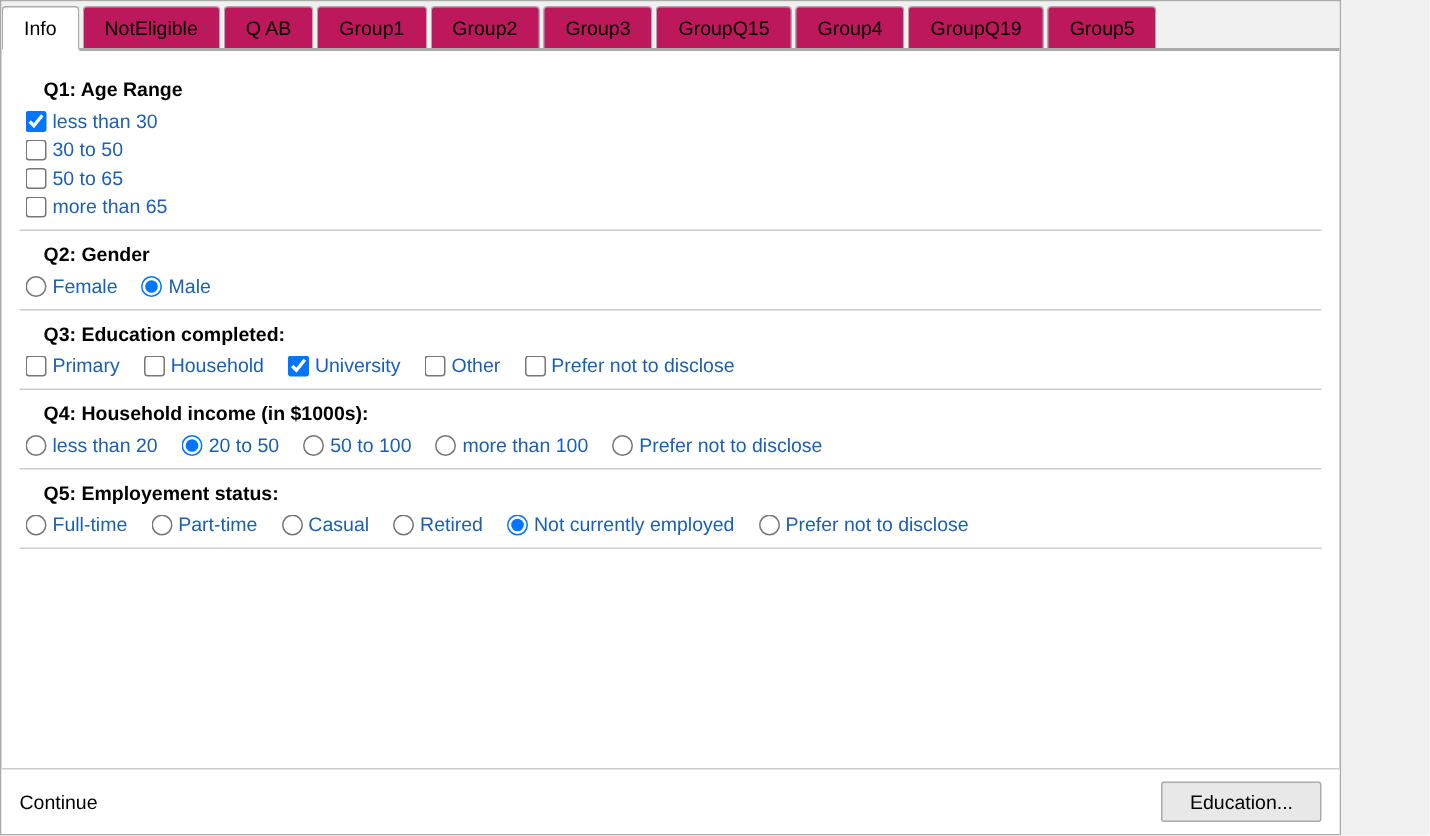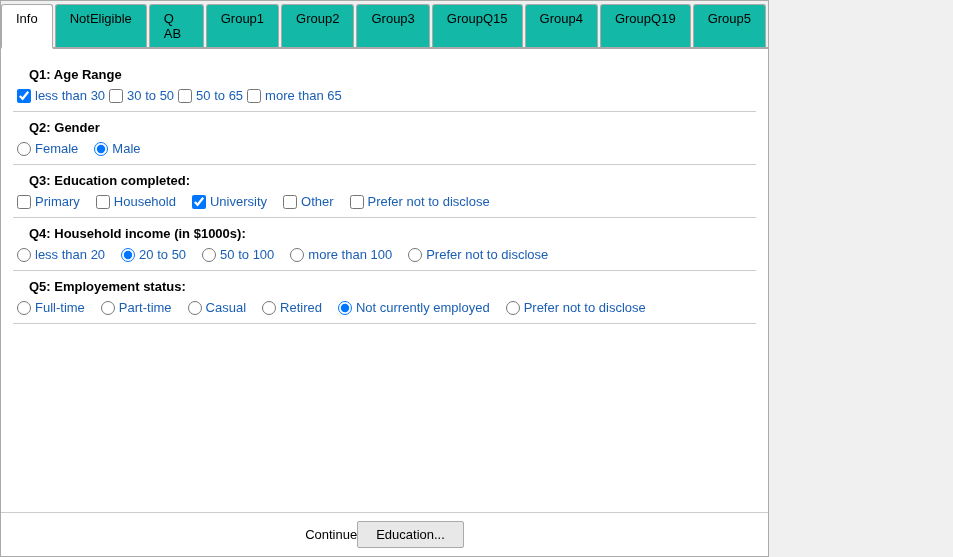--- a/index.html
+++ b/index.html
@@ -4,39 +4,39 @@
   <style>
     * { box-sizing: border-box; margin: 0; padding: 0; }
     body {
       font-family: Arial, sans-serif;
       font-size: 13px;
       background: #f0f0f0;
       width: 953px;
       min-height: 557px;
     }
     .window {
-      width: 769px;
+      width: 894px;
       min-height: 557px;
       background: #fff;
       border: 1px solid #aaa;
       display: flex;
       flex-direction: column;
     }
     
     .tab-bar {
       display: flex;
       border-bottom: 2px solid #aaa;
       background: #f0f0f0;
       flex-shrink: 0;
     }
     .tab {
       padding: 6px 14px;
       border: 1px solid #aaa;
       border-bottom: none;
-      background: #14b8a6;
+      background: #be185d;
       cursor: pointer;
       font-size: 13px;
       color: #000;
       margin-right: 2px;
       margin-top: 3px;
       border-radius: 3px 3px 0 0;
     }
     .tab.active {
       background: #fff;
       border-bottom: 2px solid #fff;
@@ -78,31 +78,31 @@
     .answer-item input[type="checkbox"],
     .answer-item input[type="radio"] {
       margin: 0;
       cursor: pointer;
       width: 14px;
       height: 14px;
     }
     
     .answer-col {
       display: flex;
-      flex-direction: row;
+      flex-direction: column;
       gap: 4px;
       padding-left: 4px;
     }
     
     .footer {
       border-top: 1px solid #ccc;
       padding: 8px 12px;
       display: flex;
       align-items: center;
-      justify-content: center;
+      justify-content: space-between;
       background: #fff;
       flex-shrink: 0;
     }
     .continue-label {
       font-size: 13px;
       color: #000;
     }
     .continue-btn {
       padding: 5px 18px;
       background: #e8e8e8;

